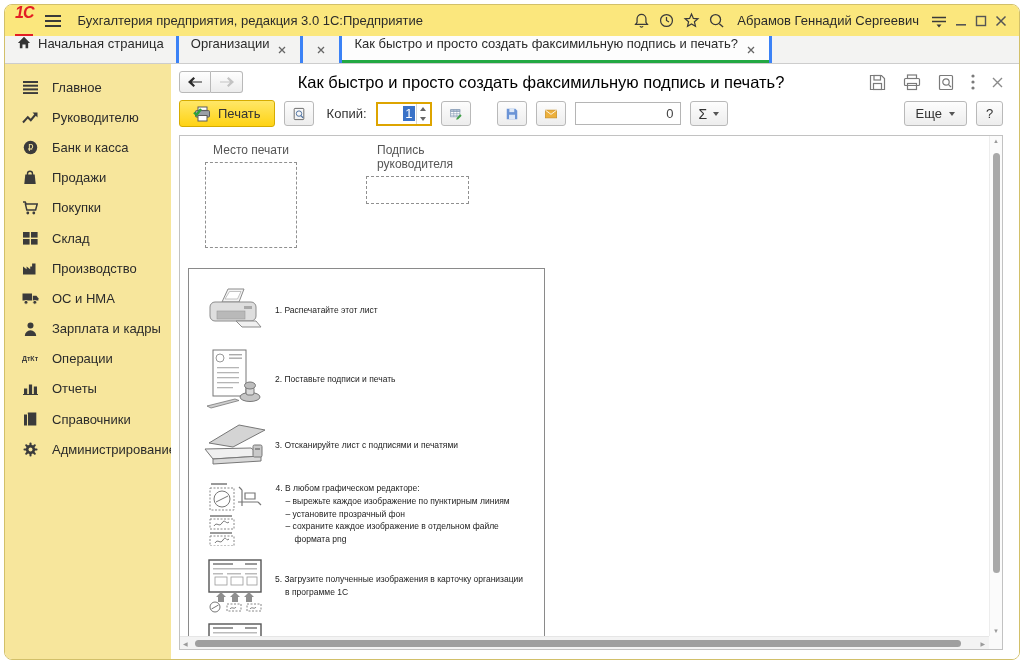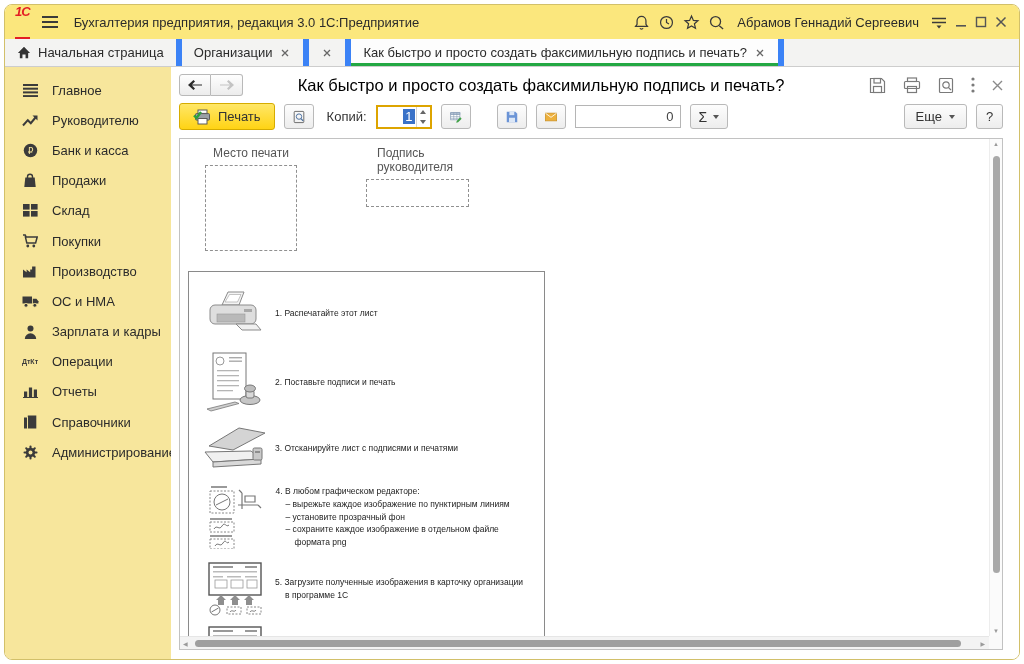--- a/index.html
+++ b/index.html
@@ -5,31 +5,31 @@
   * { box-sizing: border-box; margin: 0; padding: 0; }
   html,body { width:1024px; height:664px; background:#fff; font-family:"Liberation Sans","DejaVu Sans",sans-serif; font-size:13px; color:#2b2b2b; }
   svg { display:block; }
 
   .window { position:absolute; left:4px; top:4px; width:1016px; height:656px;
     border:1px solid #d2c06a; border-radius:8px; background:#fff; overflow:hidden;
     display:flex; flex-direction:column; }
 
   
   .titlebar { flex:0 0 28px; background:#fbe77d; display:flex; align-items:center; padding:0 12px 0 10px; }
-  .logo { color:#e31e24; font-weight:bold; font-style:italic; font-size:13px; letter-spacing:-1px;
-    border-bottom:2px solid #e31e24; line-height:1; padding-bottom:19px; }
+  .logo { color:#e31e24; font-weight:bold; font-style:italic; font-size:16px; letter-spacing:-1px;
+    border-bottom:2px solid #e31e24; line-height:1; padding-bottom:13px; }
   .tb-burger { margin-left:12px; }
   .tb-title { margin-left:16px; color:#2b2b2b; }
   .tb-right { margin-left:auto; display:flex; align-items:center; gap:8px; }
   .tb-user { color:#2b2b2b; margin:0 4px; }
   .tb-ico { display:flex; align-items:center; cursor:pointer; }
 
   
   .tabbar { flex:0 0 28px; background:#f3f3f2; border-bottom:1px solid #cdcdcd; display:flex; align-items:stretch; }
-  .tab { display:flex; align-items:center; gap:7px; padding:0 12px; border-right:6px solid #3b82f6; position:relative; cursor:pointer; white-space:nowrap; }
+  .tab { display:flex; gap:7px; padding:0 12px; border-right:3px solid #3b82f6; position:relative; cursor:pointer; white-space:nowrap; }
   .tab.active { background:#fdfdfd; }
   .tab.active::after { content:""; position:absolute; left:0; right:0; bottom:0; height:3px; background:#23a843; }
   .tab-close { display:flex; align-items:center; padding:2px; cursor:pointer; }
 
   
   .main { flex:1; display:flex; min-height:0; }
   .sidebar { flex:0 0 166px; background:#f7e69c; padding-top:8px; overflow:hidden; }
   .side-item { height:30.2px; display:flex; align-items:center; gap:13px; padding-left:16px; cursor:pointer; }
   .side-ico { width:18px; height:16px; display:flex; align-items:center; justify-content:center; flex:0 0 18px; }
   .dtkt { font-size:7px; font-weight:bold; line-height:1; color:#3b3b3b; width:18px; }
@@ -236,40 +236,40 @@
         <span class="side-ico">
             <svg width="14" height="15" viewBox="0 0 14 15">
               <path d="M2.3 4.5h9.4l1 9.5H1.3Z" fill="#3b3b3b"></path>
               <path d="M4.5 6V3.8a2.5 2.5 0 0 1 5 0V6" fill="none" stroke="#3b3b3b" stroke-width="1.4"></path>
             </svg>
           </span>
         <span>Продажи</span>
       </div>
       <div class="side-item">
         <span class="side-ico">
+            <svg width="16" height="14" viewBox="0 0 16 14">
+              <path d="M1 1h2.2l1 2h11l-1.6 6H4.8L3.2 2.2" fill="none" stroke="#3b3b3b" stroke-width="1.5"></path>
+              <circle cx="5.8" cy="12" r="1.4" fill="#3b3b3b"></circle>
+              <circle cx="11.8" cy="12" r="1.4" fill="#3b3b3b"></circle>
+            </svg>
+          </span>
+        <span>Покупки</span>
+      </div>
+      <div class="side-item">
+        <span class="side-ico">
             <svg width="15" height="13" viewBox="0 0 15 13">
               <g fill="#3b3b3b">
                 <rect x="0" y="0" width="6.6" height="5.6"></rect>
                 <rect x="8" y="0" width="6.6" height="5.6"></rect>
                 <rect x="0" y="7" width="6.6" height="5.6"></rect>
                 <rect x="8" y="7" width="6.6" height="5.6"></rect>
               </g>
             </svg>
           </span>
         <span>Склад</span>
-      </div>
-      <div class="side-item">
-        <span class="side-ico">
-            <svg width="16" height="14" viewBox="0 0 16 14">
-              <path d="M1 1h2.2l1 2h11l-1.6 6H4.8L3.2 2.2" fill="none" stroke="#3b3b3b" stroke-width="1.5"></path>
-              <circle cx="5.8" cy="12" r="1.4" fill="#3b3b3b"></circle>
-              <circle cx="11.8" cy="12" r="1.4" fill="#3b3b3b"></circle>
-            </svg>
-          </span>
-        <span>Покупки</span>
       </div>
       <div class="side-item">
         <span class="side-ico">
             <svg width="16" height="14" viewBox="0 0 16 14">
               <path d="M1 13.5V5.5l3.6 2.7V5.5l3.6 2.7V5.5h1.9V2.5h3.4v11Z" fill="#3b3b3b"></path>
             </svg>
           </span>
         <span>Производство</span>
       </div>
       <div class="side-item">

